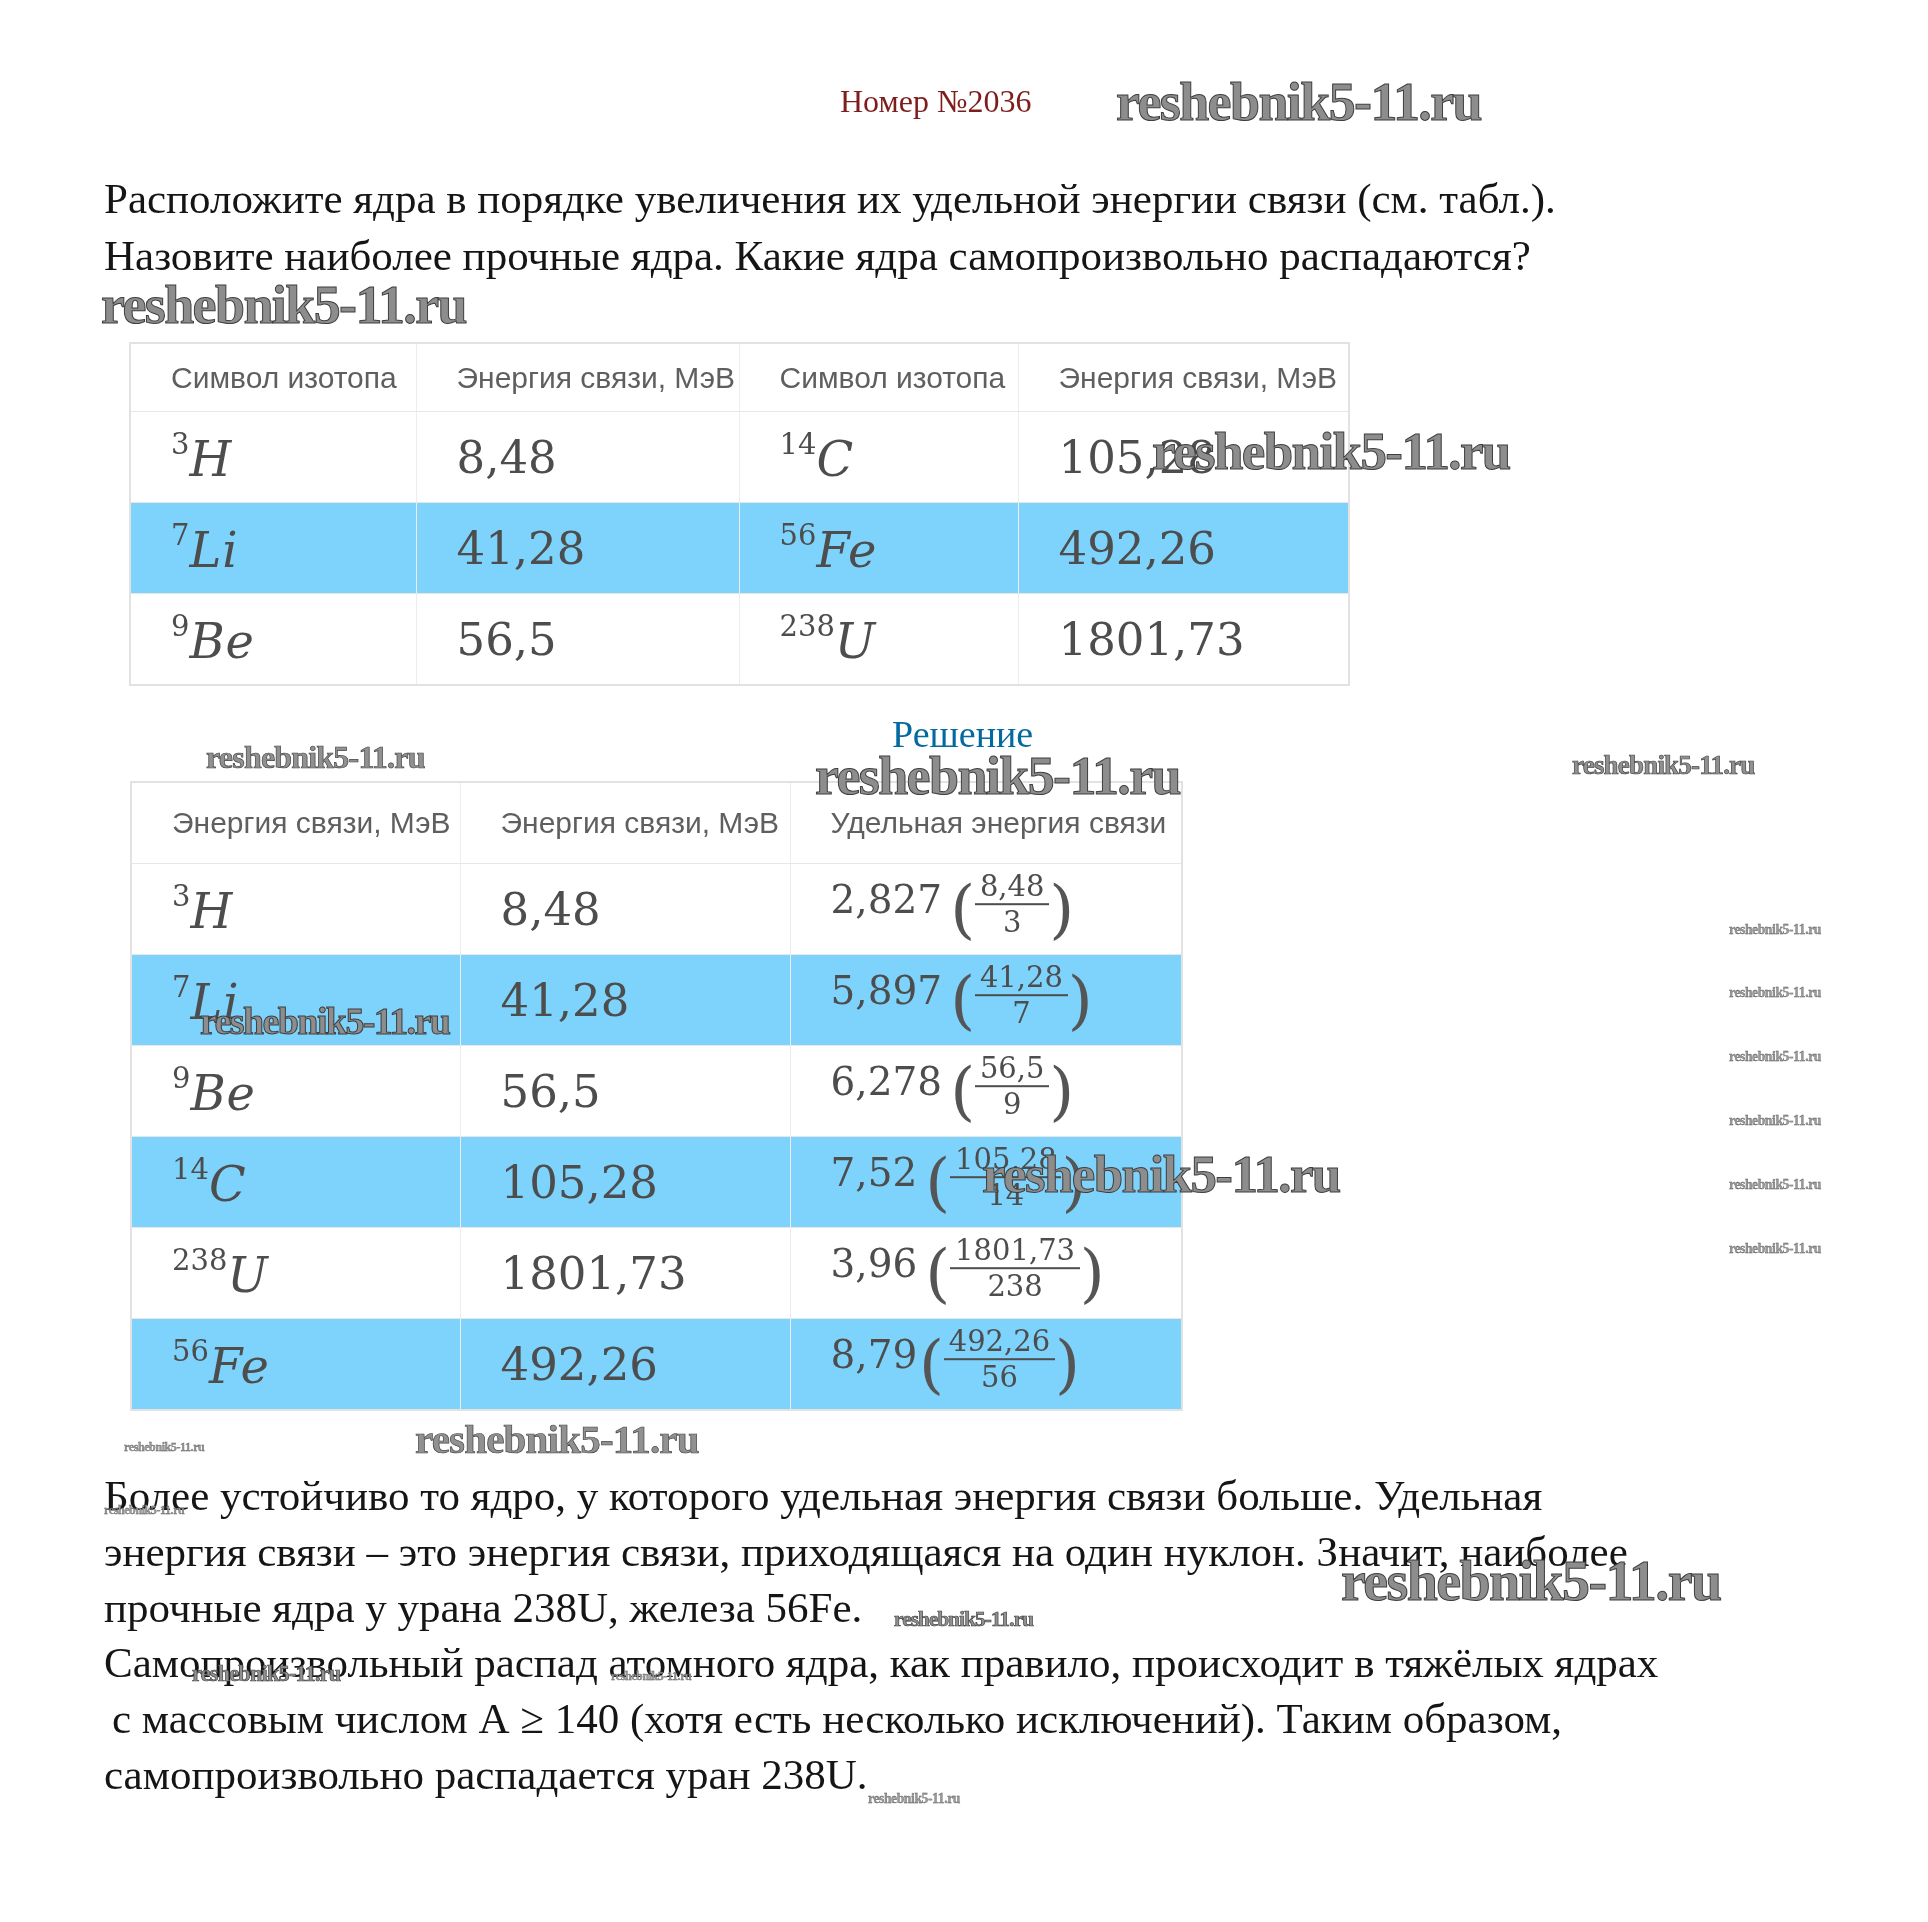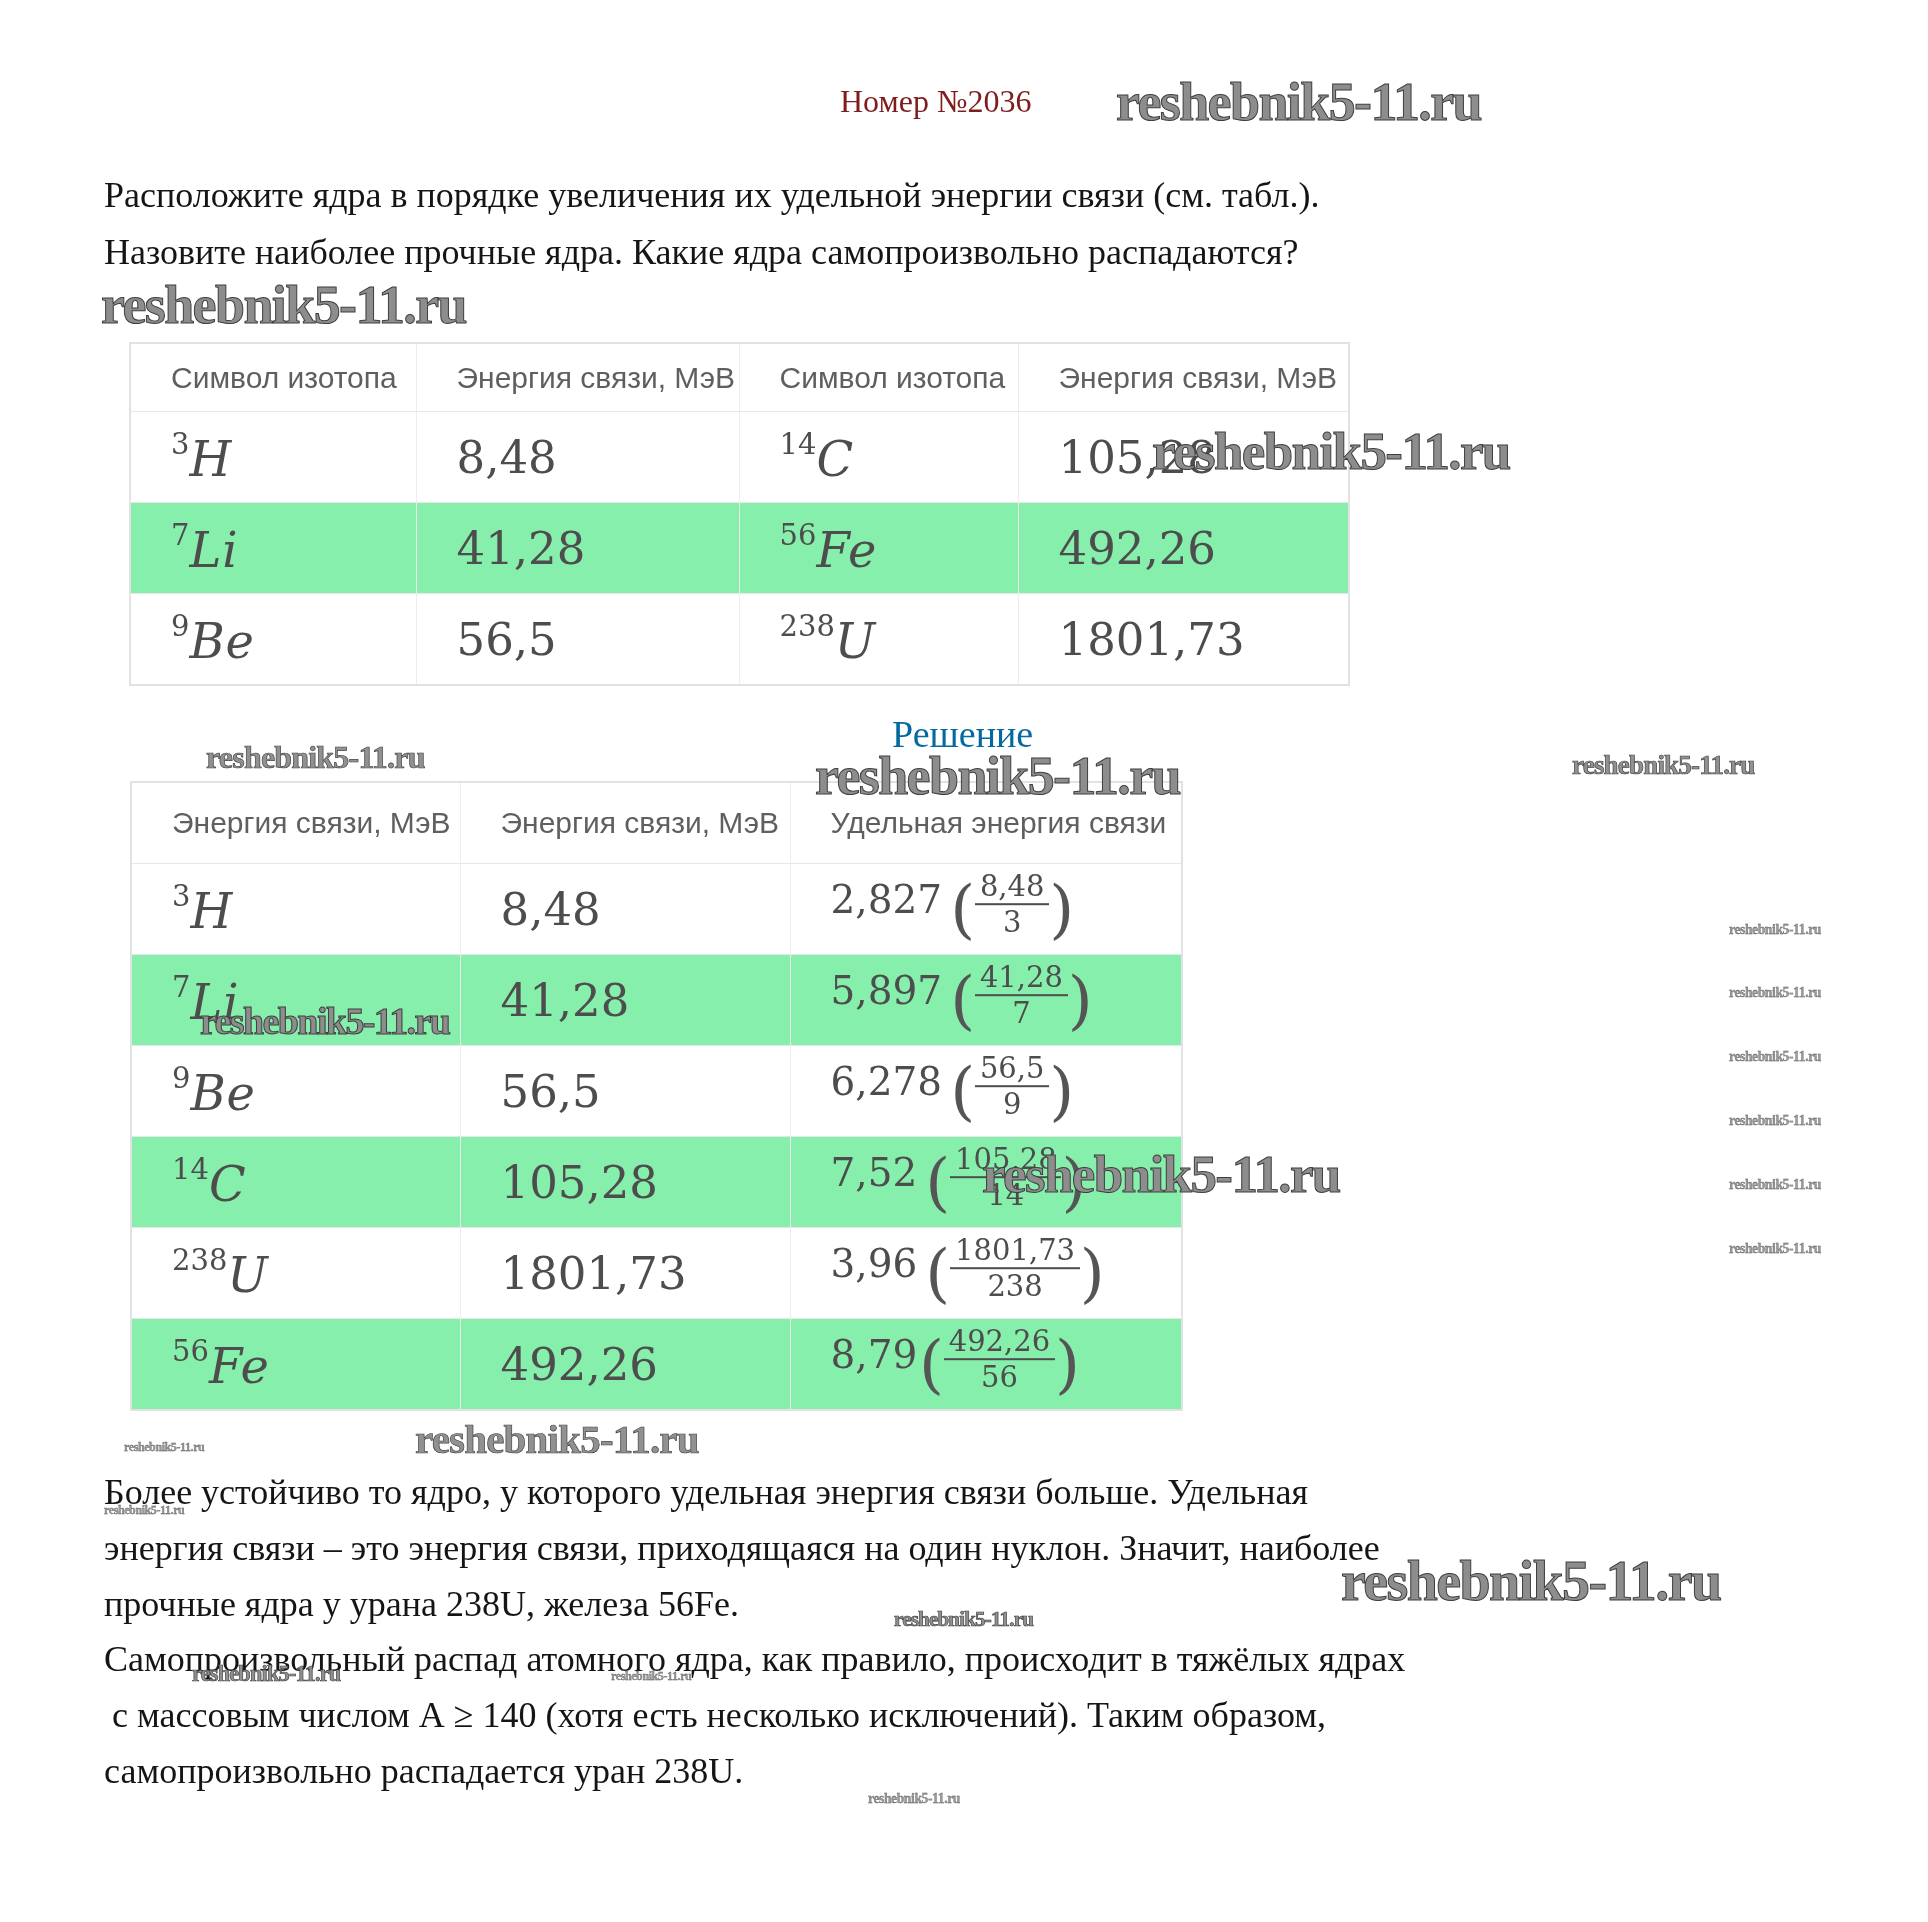--- a/index.html
+++ b/index.html
@@ -7,21 +7,21 @@
     width:1928px;height:1923px;position:relative;background:#ffffff;overflow:hidden;
     font-family:"Liberation Serif",serif;
   }
   
   .doc-title{
     position:absolute;left:840px;top:83px;
     font-family:"Liberation Serif",serif;font-size:32px;color:#7f1d1d;white-space:nowrap;
   }
   .serif-line{
     position:absolute;left:104px;
-    font-family:"Liberation Serif",serif;font-size:36px;color:#151515;white-space:nowrap;
+    font-family:"Liberation Serif",serif;font-size:43px;color:#151515;white-space:nowrap;
   }
   .solution-heading{
     position:absolute;left:892px;top:712px;
     font-family:Liberation Serif, serif;font-size:38px;color:#0369a1;white-space:nowrap;
   }
   
   .wm{
     position:absolute;font-family:Liberation Serif, serif;font-weight:700;
     color:#8d8d8d;-webkit-text-stroke:1px #3e3e3e;
     letter-spacing:-1.6px;white-space:nowrap;z-index:30;line-height:1;
@@ -40,21 +40,21 @@
   }
   table.data-table{border:2.4px solid #e2e2e2;}
   table.data-table th{
     font-family:"Liberation Sans",sans-serif;font-weight:400;
     font-size:30px;color:#5f5f5f;background:#ffffff;
   }
   #table1 th{height:67px;}
   #table1 td{height:90px;}
   #table2 th{height:80px;}
   #table2 td{height:90px;}
-  tr.stripe td{background:#86efac;}
+  tr.stripe td{background:#7dd3fc;}
   tr.plain td{background:#ffffff;}
   
   .iso .mass{font-size:29px;vertical-align:22.3px;font-style:normal;}
   .iso .sym{font-size:48px;font-style:italic;letter-spacing:0.8px;}
   .val{font-size:45px;}
   
   .spec-val{font-size:39px;}
   .paren{font-size:64px;font-weight:300;color:#555;vertical-align:middle;line-height:0;}
   .paren.open{margin-left:8px;}
   .frac{

